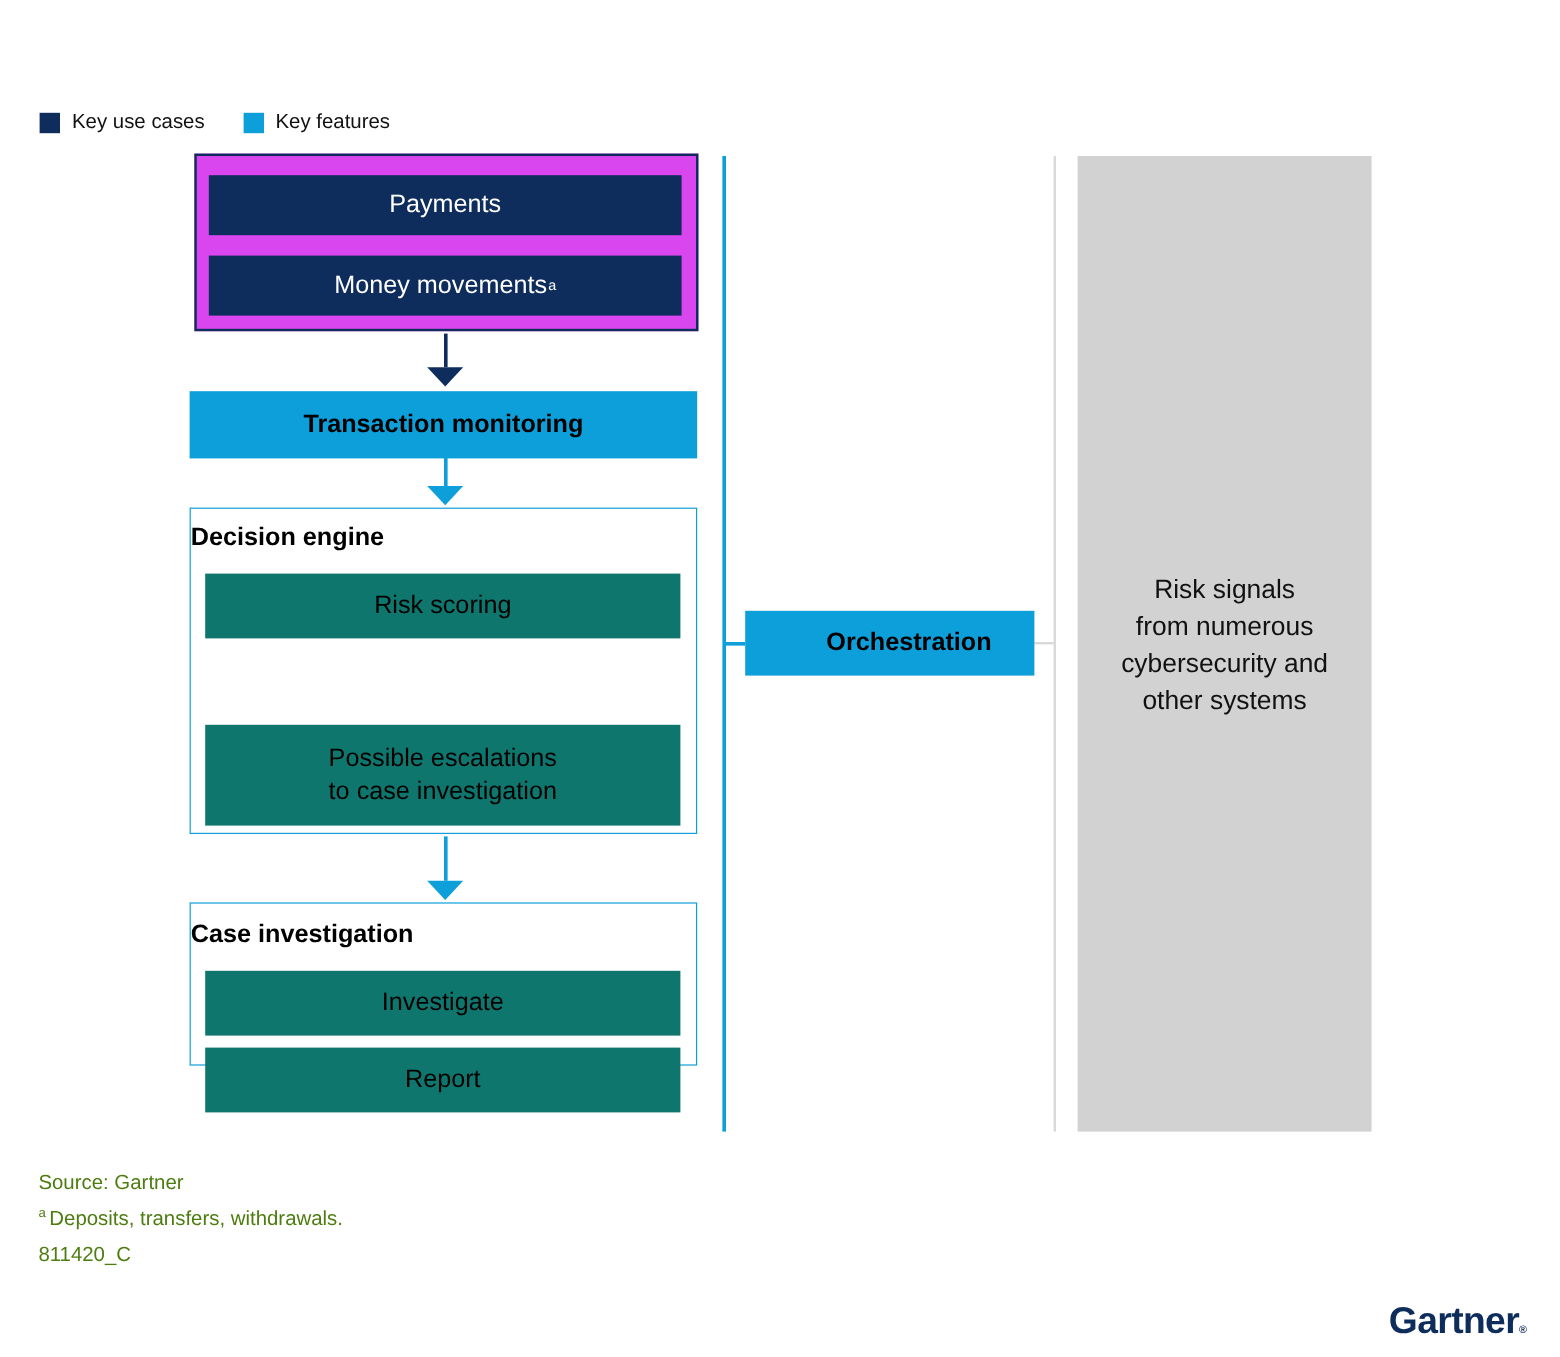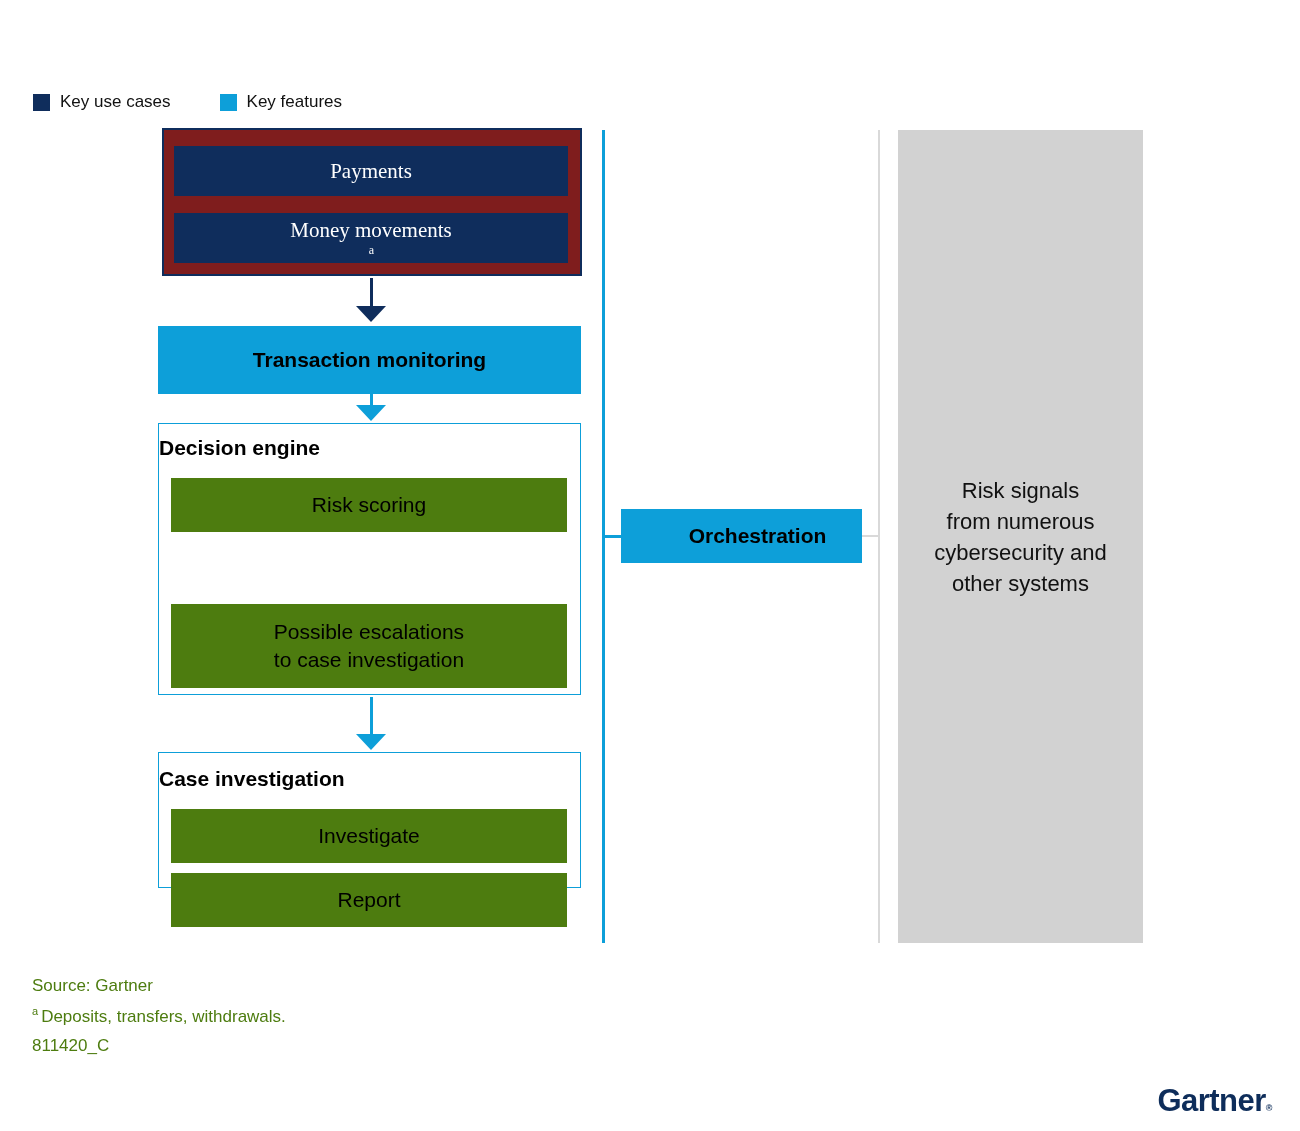--- a/index.html
+++ b/index.html
@@ -2,42 +2,42 @@
 <html><head>
 <meta charset="utf-8">
 <style>
   * { margin:0; padding:0; box-sizing:border-box; }
   html,body { background:#fff; }
   body { font-family:"Liberation Sans", sans-serif; }
   .canvas { position:relative; width:1300px; height:1131px; background:#fff; overflow:hidden; }
 
   .title { position:absolute; left:32px; top:28px; font-size:28px; font-weight:700; color:#000; letter-spacing:-0.3px; }
 
-  .legend { position:absolute; left:33px; top:92px; display:flex; gap:49px; align-items:center; }
+  .legend { position:absolute; left:33px; top:92px; display:flex; gap:32px; align-items:center; }
   .legend-item { display:flex; align-items:center; gap:10px; }
   .swatch { width:17px; height:17px; }
   .swatch.navy { background:#0f2d5c; }
   .swatch.blue { background:#0d9fd9; }
   .legend-label { font-size:17px; color:#111; }
 
   
-  .group-box { position:absolute; background:#7f1d1d;font-family:Liberation Serif, serif; }
+  .group-box { position:absolute; background:#d946ef; }
   .usecase-group { left:162px; top:128px; width:420px; height:148px; border:2.5px solid #0f2d5c; }
   .navy-box { position:absolute; left:10px; width:394px; height:50px; background:#0f2d5c; color:#fff;
               display:flex; align-items:center; justify-content:center; font-size:21px; }
   .navy-box sup { font-size:12px; margin-left:1px; }
 
   .blue-bar { position:absolute; background:#0d9fd9; color:#000; display:flex; align-items:center; justify-content:center; font-size:21px; }
-  .tm-bar { left:158px; top:326px; width:423px; height:68px; font-weight:700; }
+  .tm-bar { left:158px; top:326px; width:423px; height:56px; font-weight:700; }
 
   .outline-box { position:absolute; left:158px; width:423px; border:1.5px solid #0d9fd9; background:#fff; }
   .decision-box { top:423px; height:272px; }
   .case-box { top:752px; height:136px; }
   .outline-title { position:absolute; width:100%; font-size:21px; font-weight:700; color:#000; }
-  .inner-blue { position:absolute; left:12px; width:396px; background:#4d7c0f; color:#000;
+  .inner-blue { position:absolute; left:12px; width:396px; background:#0f766e; color:#000;
                 display:flex; align-items:center; justify-content:center; font-size:21px; text-align:center;
                 white-space:pre-line; line-height:28px; }
 
   
   .arrow { position:absolute; display:flex; flex-direction:column; align-items:center; width:30px; }
   .arrow .stem { width:3px; }
   .arrow .head { width:0; height:0; border-left:15px solid transparent; border-right:15px solid transparent; }
   .arrow.navy .stem { background:#0f2d5c; }
   .arrow.navy .head { border-top:16px solid #0f2d5c; }
   .arrow.blue .stem { background:#0d9fd9; }
@@ -79,21 +79,21 @@
     <div class="legend-item">
       <span class="swatch blue"></span>
       <span class="legend-label">Key features</span>
     </div>
   </div>
 
   <div class="group-box usecase-group">
     <div class="navy-box" style="top:16px;">
       <span>Payments</span>
     </div>
-    <div class="navy-box" style="top:83px;flex-direction:column;">
+    <div class="navy-box" style="top:83px;">
       <span>Money movements</span>
         <sup>a</sup>
     </div>
   </div>
 
   <div class="arrow navy" style="left:356px; top:278px;">
     <div class="stem" style="height:28px;"></div>
     <div class="head"></div>
   </div>
 

